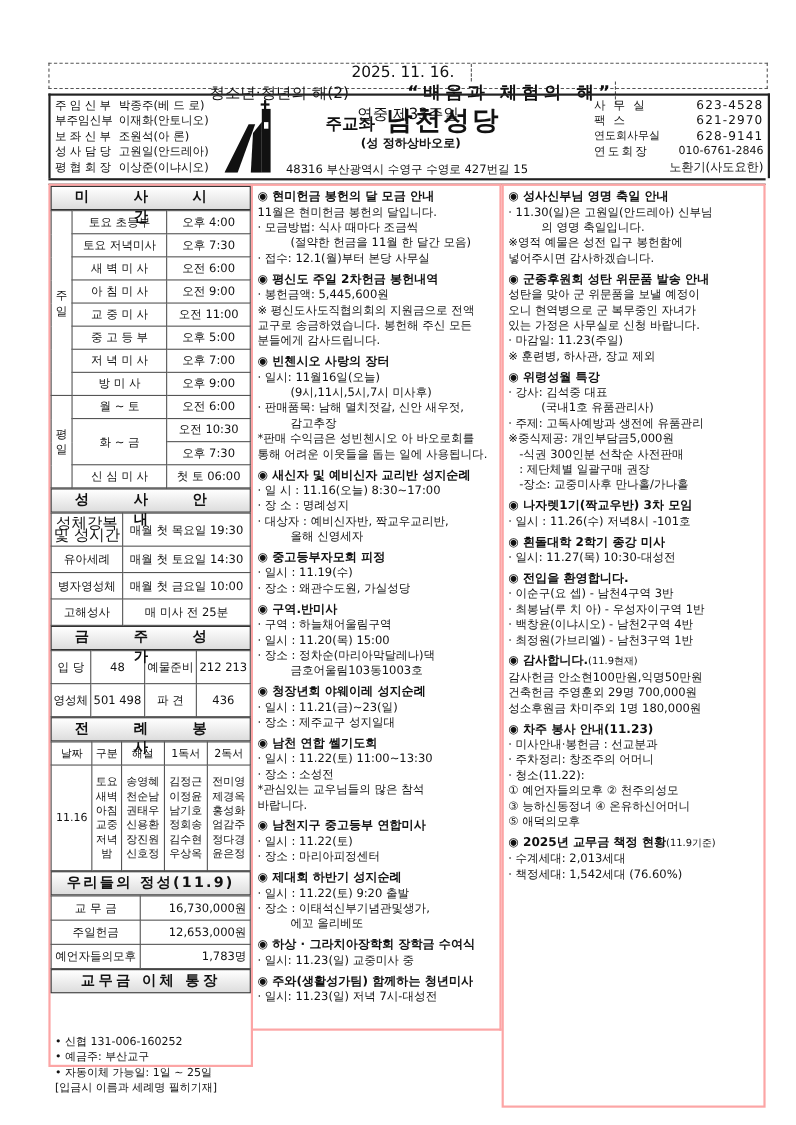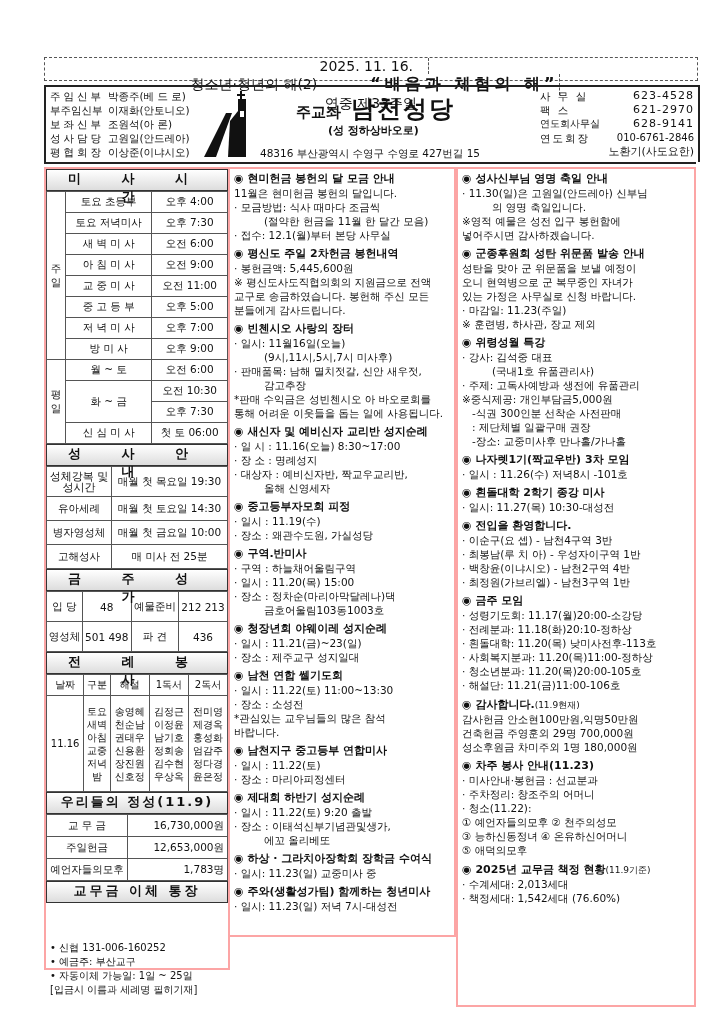--- a/index.html
+++ b/index.html
@@ -162,21 +162,21 @@
     <tr>
           <td>신 심 미 사</td>
           <td>첫 토 06:00</td>
         </tr>
   </tbody>
     </table>
   <div class="sech">성 사 안 내</div>
   <table>
     <tbody>
         <tr style="height:30px">
-          <td style="width:64px;font-size:11px;line-height:11px">성체강복 및 성시간</td>
+          <td style="width:64px;font-size:14px;line-height:11px">성체강복 및 성시간</td>
           <td>매월 첫 목요일 19:30</td>
         </tr>
     <tr style="height:24px">
           <td>유아세례</td>
           <td>매월 첫 토요일 14:30</td>
         </tr>
     <tr style="height:24px">
           <td>병자영성체</td>
           <td>매월 첫 금요일 10:00</td>
         </tr>
@@ -386,29 +386,20 @@
       <div class="t">흰돌대학 2학기 종강 미사</div>
       <div>· 일시: 11.27(목) 10:30-대성전</div>
     </div>
     <div class="sec">
       <div class="t">전입을 환영합니다.</div>
       <div>· 이순구(요    셉) - 남천4구역 3반</div>
       <div>· 최봉남(루 치 아) - 우성자이구역 1반</div>
       <div>· 백창윤(이냐시오) - 남천2구역 4반</div>
       <div>· 최정원(가브리엘) - 남천3구역 1반</div>
     </div>
-    <div class="sec">
-      <div class="t">금주 모임</div>
-      <div>· 성령기도회: 11.17(월)20:00-소강당</div>
-      <div>· 전례분과: 11.18(화)20:10-정하상</div>
-      <div>· 흰돌대학: 11.20(목) 낮미사전후-113호</div>
-      <div>· 사회복지분과: 11.20(목)11:00-정하상</div>
-      <div>· 청소년분과: 11.20(목)20:00-105호</div>
-      <div>· 해설단: 11.21(금)11:00-106호</div>
-    </div>
     <div class="sec"><div class="t" style="display: inline;">감사합니다.</div><span class="small">(11.9현재)</span><div>감사헌금 안소현100만원,익명50만원</div><div>건축헌금 주영훈외 29명 700,000원</div><div>성소후원금 차미주외 1명 180,000원</div></div>
     <div class="sec">
       <div class="t">차주 봉사 안내(11.23)</div>
       <div>· 미사안내·봉헌금 : 선교분과</div>
       <div>· 주차정리: 창조주의 어머니</div>
       <div>· 청소(11.22):</div>
       <div>① 예언자들의모후   ② 천주의성모</div>
       <div>③ 능하신동정녀      ④ 온유하신어머니</div>
       <div>⑤ 애덕의모후</div>
     </div>

